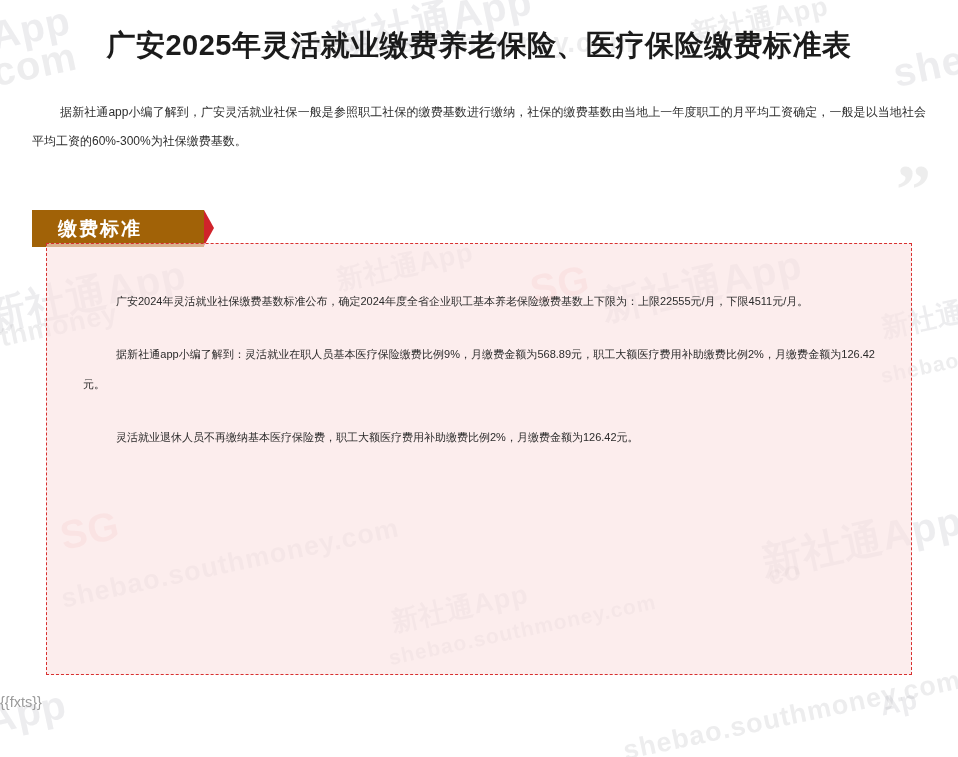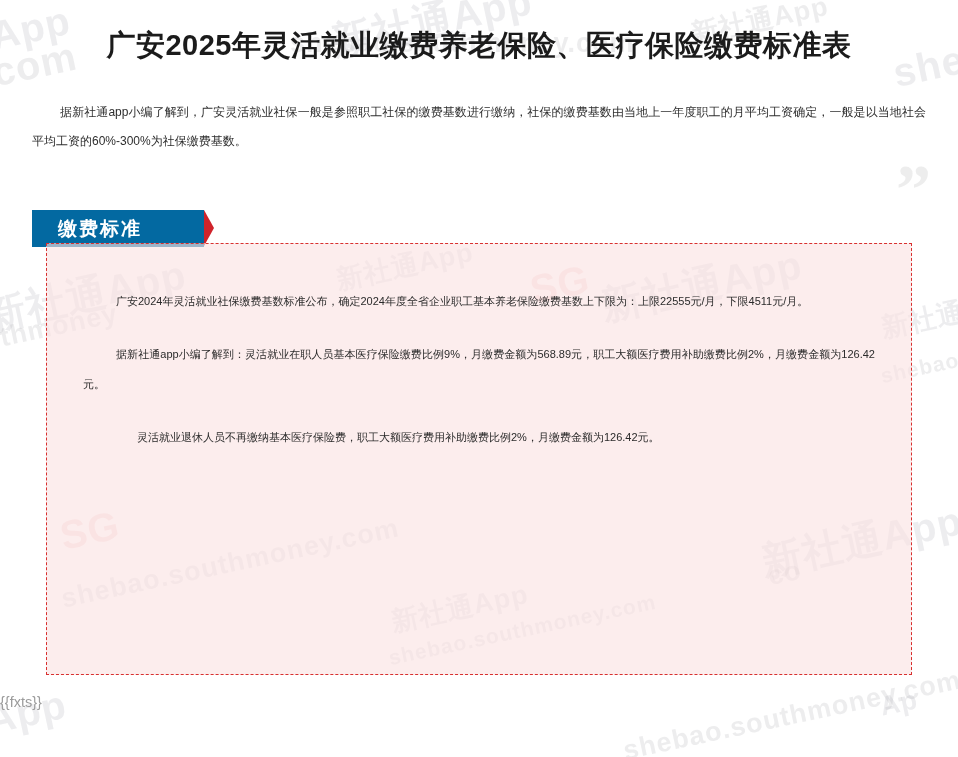--- a/index.html
+++ b/index.html
@@ -92,21 +92,21 @@
     text-align: justify;
   }
   .intro .indent { display:inline-block; width: 28px; }
 
   .tag {
     position: absolute;
     left: 32px;
     top: 210px;
     width: 172px;
     height: 37px;
-    background: #0369a1;
+    background: #a16207;
     color: #ffffff;
     font-size: 19px;
     font-weight: bold;
     letter-spacing: 2px;
     display: flex;
     align-items: center;
     padding-left: 26px;
     box-sizing: border-box;
   }
   .tag::after {
@@ -132,21 +132,21 @@
     background: rgba(250, 226, 226, 0.62);
     padding: 42px 36px 20px 36px;
   }
   .box p {
     margin: 0 0 23px 0;
     font-size: 11px;
     line-height: 30px;
     color: #2b2b2b;
     text-align: justify;
   }
-  .box p:last-child { margin-bottom: 0; margin-left: 21px; }
+  .box p:last-child { margin-bottom: 0; }
   .box .indent { display: inline-block; width: 33px; }
 
   .footer {
     position: absolute;
     left: 0;
     top: 694px;
     width: 958px;
     text-align: left;
     font-size: 14.5px;
     color: #9b9b9b;

